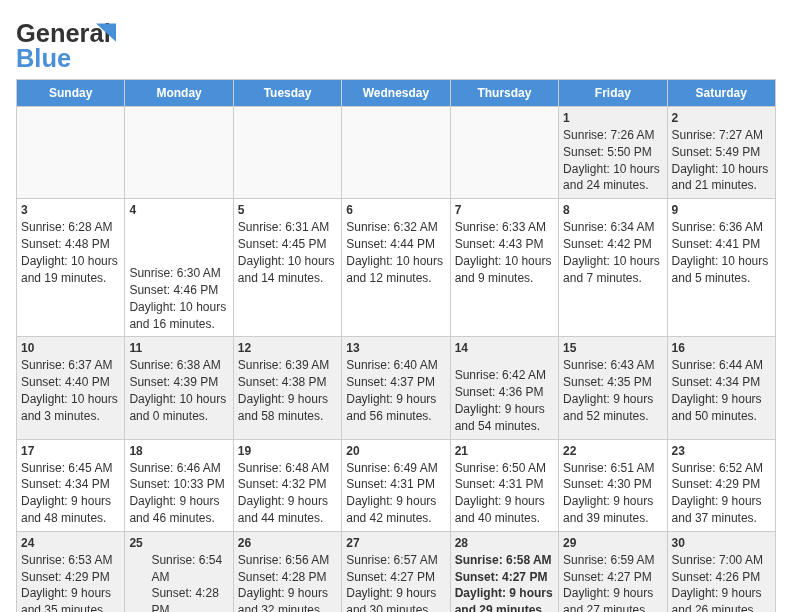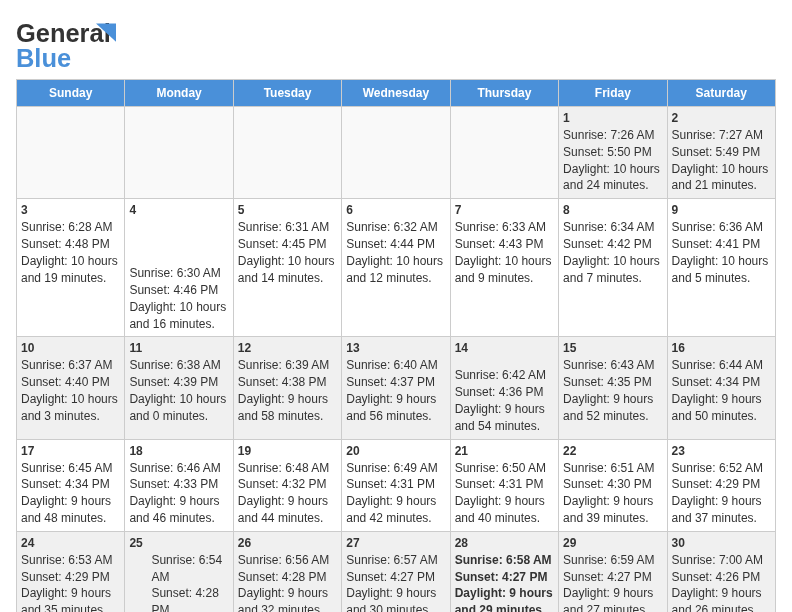--- a/index.html
+++ b/index.html
@@ -235,21 +235,21 @@
         <td>
           <span class="day-num">17</span>
           <div class="day-info" style="white-space: pre-line;">Sunrise: 6:45 AM
 Sunset: 4:34 PM
 Daylight: 9 hours
 and 48 minutes.</div>
         </td>
         <td>
           <span class="day-num">18</span>
           <div class="day-info" style="white-space: pre-line;">Sunrise: 6:46 AM
-Sunset: 4:33 PM
+Sunset: 10:33 PM
 Daylight: 9 hours
 and 46 minutes.</div>
         </td>
         <td>
           <span class="day-num">19</span>
           <div class="day-info" style="white-space: pre-line;">Sunrise: 6:48 AM
 Sunset: 4:32 PM
 Daylight: 9 hours
 and 44 minutes.</div>
         </td>

